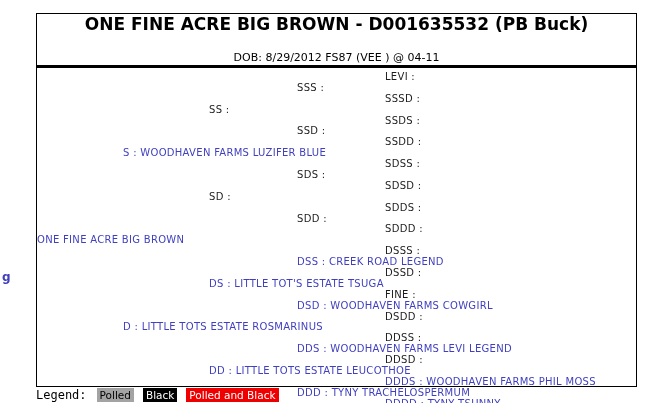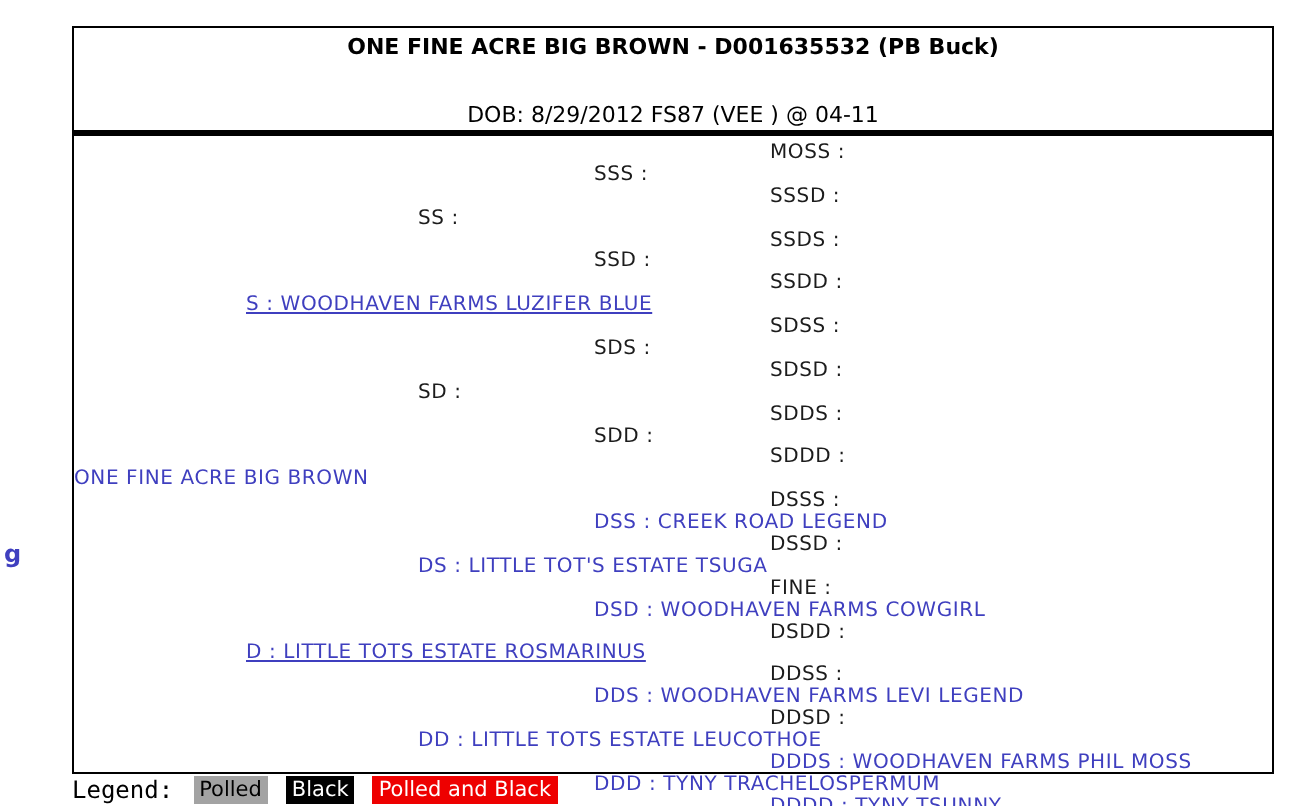--- a/index.html
+++ b/index.html
@@ -9,30 +9,30 @@
   }
   .stray-g{
     position:absolute;left:2px;top:270px;
     font-size:12px;font-weight:bold;color:#3f3fbf;
   }
   .pedigree-box{
     position:absolute;left:36px;top:13px;width:601px;height:374px;
     border:1px solid #000;box-sizing:border-box;background:#fff;
   }
   .header{ text-align:center;padding-top:2px; }
-  .title{ font-size:11px;font-weight:bold;color:#000;line-height:16px;white-space:nowrap; }
+  .title{ font-size:17px;font-weight:bold;color:#000;line-height:16px;white-space:nowrap; }
   .subtitle{ font-size:11px;color:#000;line-height:12px;white-space:nowrap;margin-top:20px; }
   .separator{ height:3px;background:#000;margin-top:1px; }
   .tree{ padding-top:4px; }
   .row{
     height:10.9px;line-height:10.9px;font-size:10px;letter-spacing:.3px;
     white-space:nowrap;overflow:visible;
   }
   .g0{padding-left:0px;}
-  .g1{padding-left:86px;text-decoration:underline;}
+  .g1{padding-left:86px;}
   .g2{padding-left:172px;}
   .g3{padding-left:260px;}
   .g4{padding-left:348px;}
   .empty{color:#1c1c1c;}
   .filled{color:#3f3fbf;}
   .legend{
     position:absolute;left:36px;top:388px;display:flex;align-items:center;
   }
   .legend-label{
     font-family:"DejaVu Sans Mono", monospace;font-size:12px;color:#000;margin-right:10px;
@@ -49,21 +49,21 @@
 
 <span class="stray-g">g</span>
 
 <div class="pedigree-box">
   <div class="header">
     <div class="title">ONE FINE ACRE BIG BROWN - D001635532 (PB Buck)</div>
     <div class="subtitle">DOB: 8/29/2012 FS87 (VEE ) @ 04-11</div>
   </div>
   <div class="separator"></div>
   <div class="tree">
-    <div class="row g4 empty">MOSS :</div>
+    <div class="row g4 empty">LEVI :</div>
     <div class="row g3 empty">SSS :</div>
     <div class="row g4 empty">SSSD :</div>
     <div class="row g2 empty">SS :</div>
     <div class="row g4 empty">SSDS :</div>
     <div class="row g3 empty">SSD :</div>
     <div class="row g4 empty">SSDD :</div>
     <div class="row g1 filled">S : WOODHAVEN FARMS LUZIFER BLUE</div>
     <div class="row g4 empty">SDSS :</div>
     <div class="row g3 empty">SDS :</div>
     <div class="row g4 empty">SDSD :</div>

